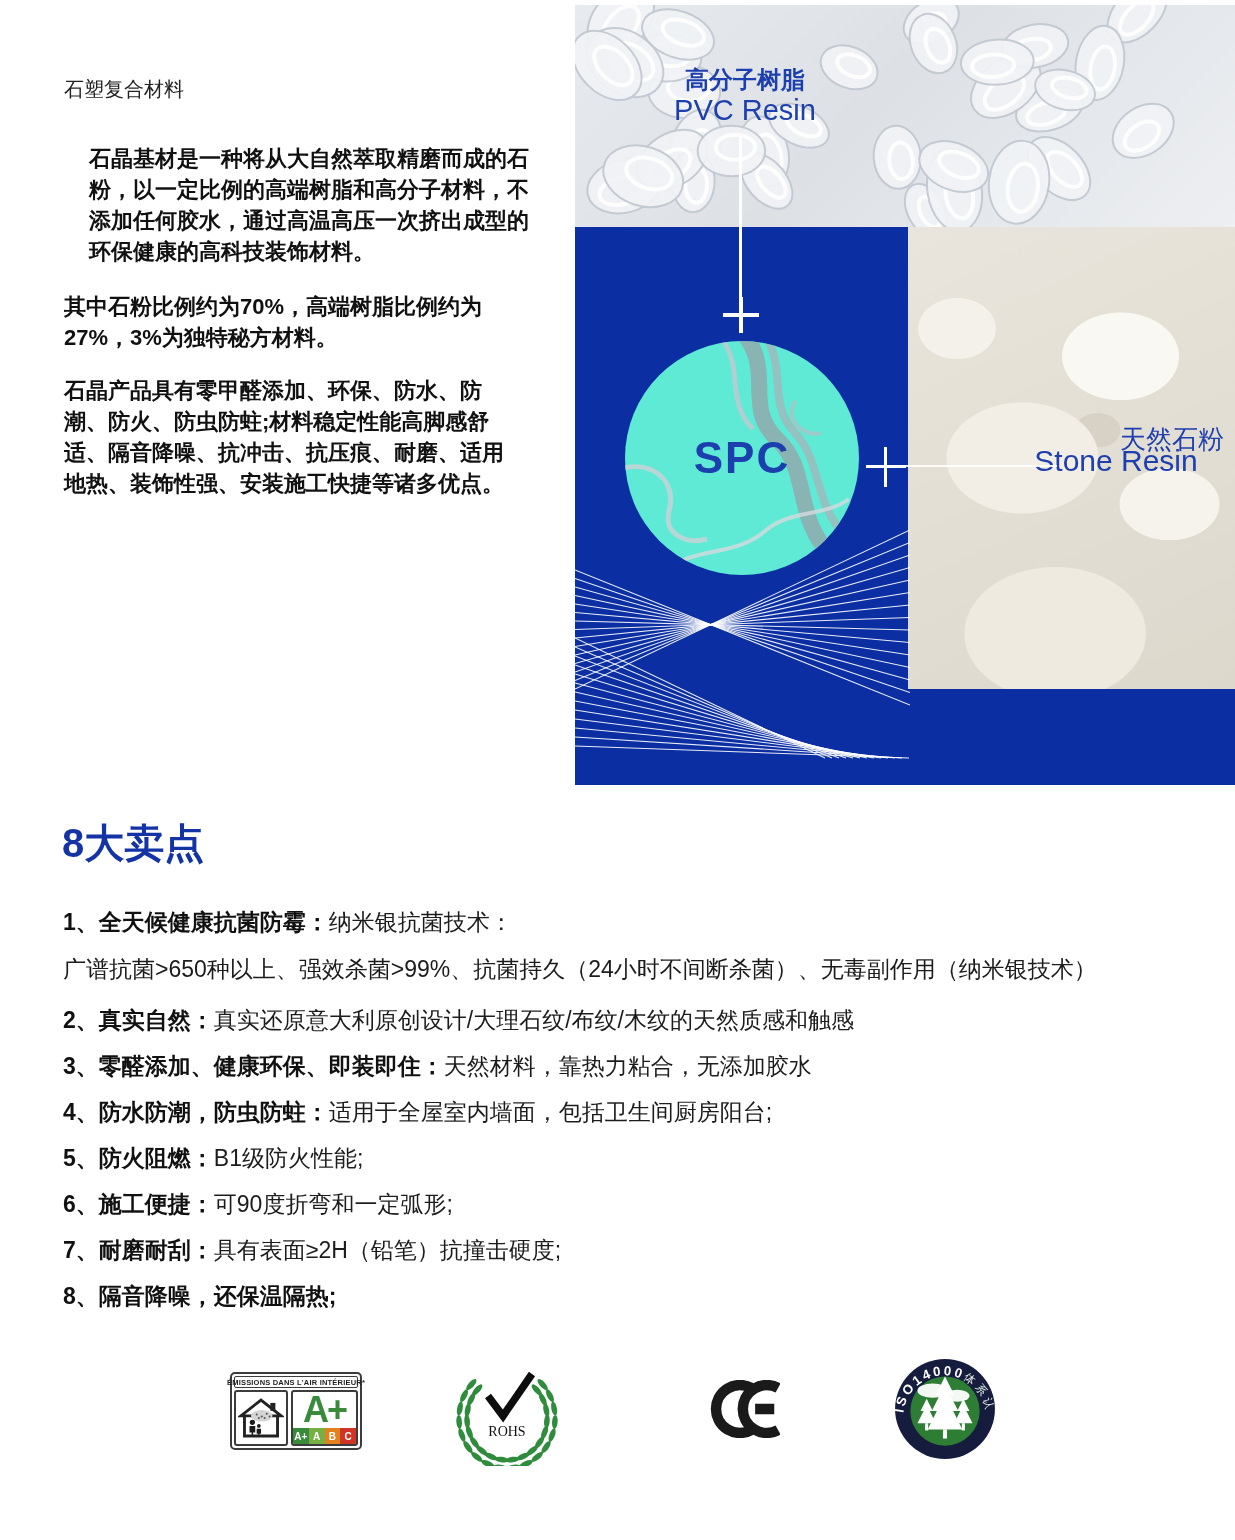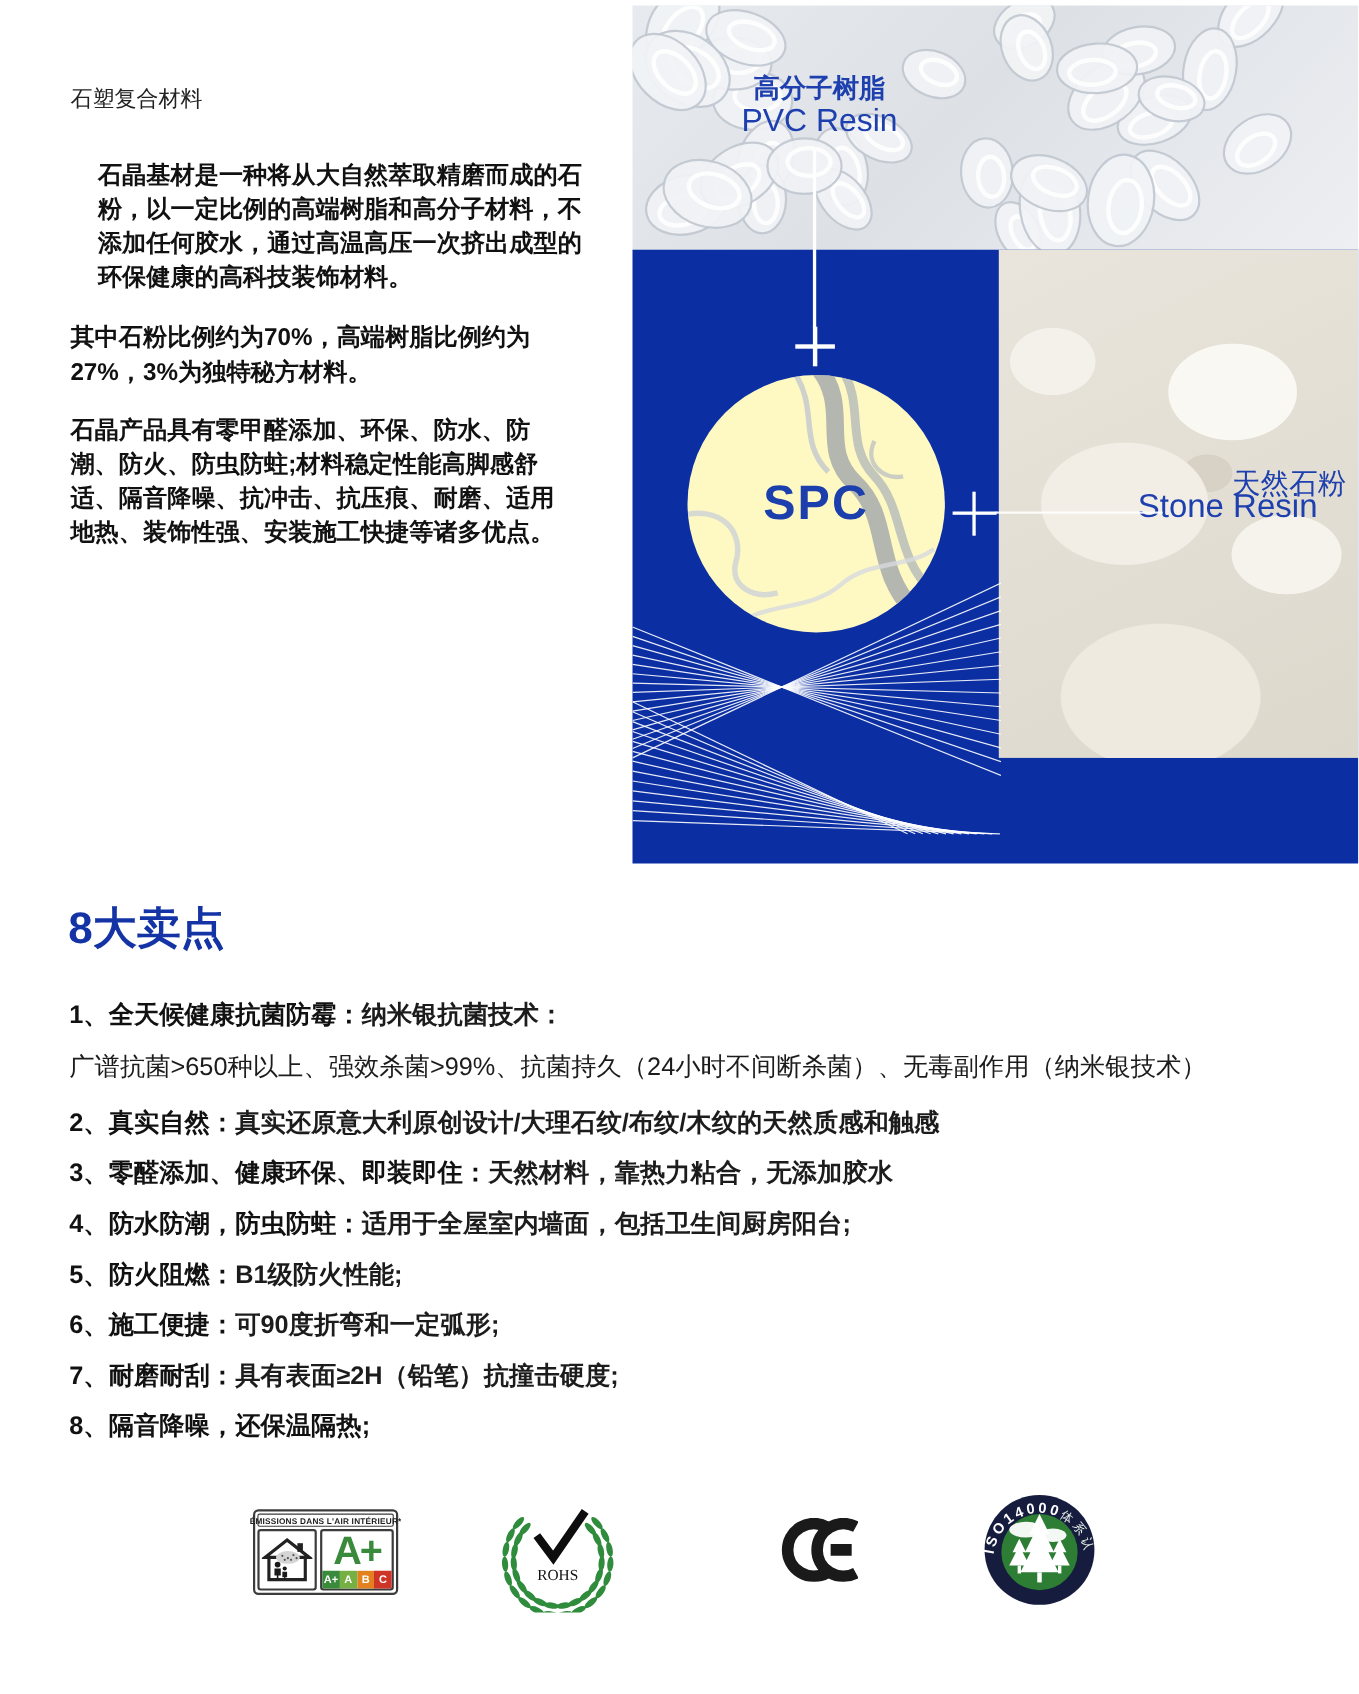--- a/index.html
+++ b/index.html
@@ -36,33 +36,33 @@
       radial-gradient(100px 75px at 65% 28%, #faf8f3 0 58%, rgba(0,0,0,0) 59%),
       radial-gradient(130px 95px at 35% 50%, #f2eee6 0 58%, rgba(0,0,0,0) 59%),
       radial-gradient(90px 65px at 80% 60%, #f6f3ec 0 55%, rgba(0,0,0,0) 56%),
       radial-gradient(45px 34px at 58% 44%, #d8d2c6 0 50%, rgba(0,0,0,0) 51%),
       radial-gradient(150px 110px at 45% 88%, #eeeae0 0 60%, rgba(0,0,0,0) 61%),
       radial-gradient(70px 55px at 15% 22%, #f4f1ea 0 55%, rgba(0,0,0,0) 56%),
       linear-gradient(155deg,#e9e5dc,#ddd8cc);}
   #stone-label-cn{left:1008px;top:412px;width:216px;text-align:right;font-size:26px;font-weight:normal;color:#1e40ae;z-index:3;margin-top:10px;}
   #stone-label-en{left:1008px;top:444px;width:216px;text-align:center;font-size:30px;color:#1e40ae;z-index:3;}
 
-  #spc-circle{left:625px;top:341px;width:234px;height:234px;border-radius:50%;background:#fef9c3;
+  #spc-circle{left:625px;top:341px;width:234px;height:234px;border-radius:50%;background:#5eead4;
               overflow:hidden;display:flex;align-items:center;justify-content:center;z-index:2;}
   #spc-circle svg{position:absolute;left:0;top:0;}
   #spc-label{position:relative;font-size:44px;font-weight:bold;color:#1c3fae;letter-spacing:2px;z-index:2;}
   #stringart{left:575px;top:520px;width:335px;height:240px;z-index:1;}
 
   
   #sp-heading{left:62px;top:816px;font-size:40px;font-weight:bold;color:#1434a6;}
   #sp-list{left:63px;top:906px;width:1135px;font-size:23px;line-height:32px;color:#1c1c1c;}
   .sp-item{margin-bottom:14px;}
   .sp-item.twolines{margin-bottom:19px;}
   .sp-lead{font-weight:bold;color:#111;}
-  .sp-rest{font-weight:bold;}
+  .sp-rest{font-weight:normal;}
   .sp-line2{font-weight:normal;margin-top:15px;}
 
   
   #aplus{left:230px;top:1372px;width:132px;height:78px;border:2px solid #3c3c3c;border-radius:5px;
          background:#fff;box-sizing:border-box;padding:2px;display:flex;flex-direction:column;}
   #aplus-title{height:13px;border:1px solid #3c3c3c;border-radius:2px;display:flex;align-items:center;justify-content:center;
                font-size:7.5px;font-weight:bold;color:#1d1d1d;letter-spacing:.2px;white-space:nowrap;}
   #aplus-body{flex:1;display:flex;gap:3px;margin-top:2px;}
   #aplus-house{width:54px;border:2px solid #3c3c3c;border-radius:3px;box-sizing:border-box;
                display:flex;align-items:center;justify-content:center;background:#fff;}

